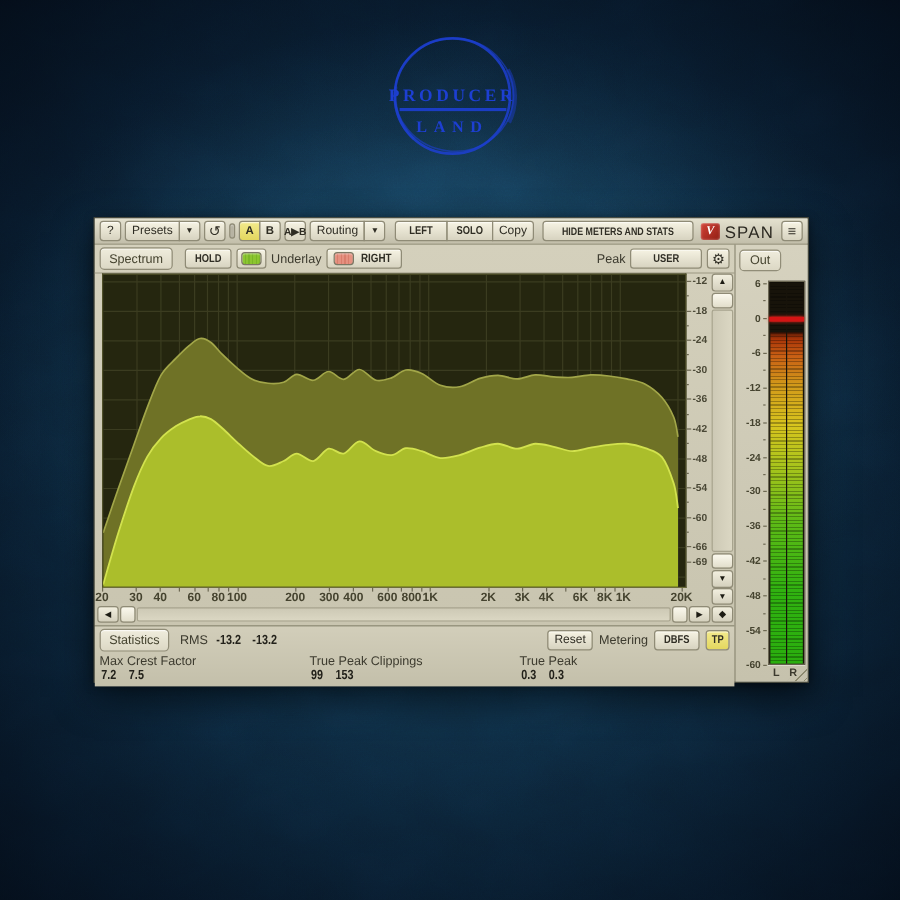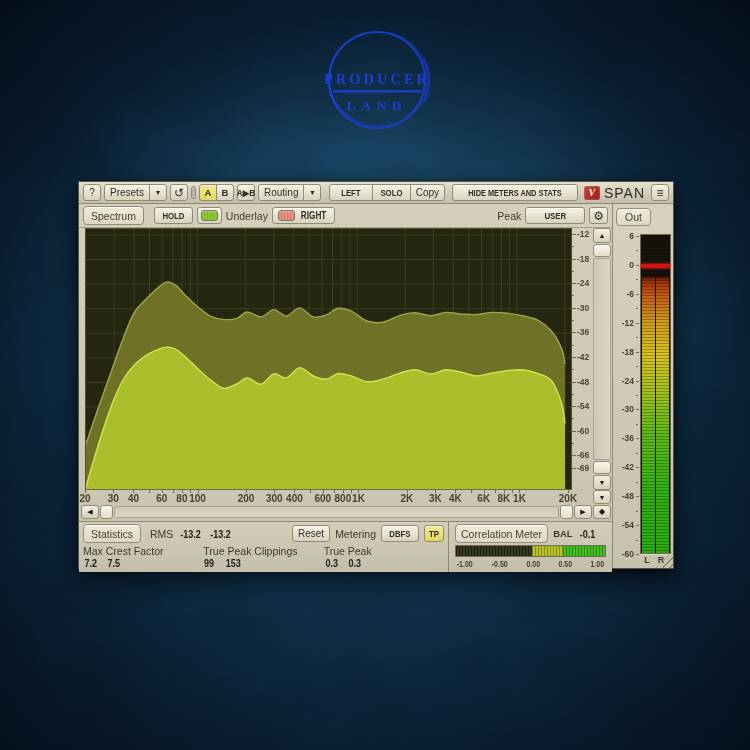--- a/index.html
+++ b/index.html
@@ -411,41 +411,20 @@
               <div class="stat">
                 <span class="lbl">True Peak</span>
                 <span class="pair">
                     <span class="val cnd">0.3</span>
                     <span class="val cnd">0.3</span>
                   </span>
               </div>
             </div>
           </div>
 
-          <div class="corr-panel">
-            <div class="corr-r1">
-              <div class="tab" style="padding:0 5px">
-                  <span>Correlation Meter</span>
-                </div>
-              <span class="lbl" style="font-weight:bold;font-size:9.5px">BAL</span>
-              <span class="val cnd">-0.1</span>
-            </div>
-            <div class="corr-bar" id="corr-bar">
-                <div class="corr-seg" style="width: 51%; background-color: rgb(38, 38, 15);"></div>
-                <div class="corr-seg" style="width: 21%; background-color: rgb(180, 188, 30);"></div>
-                <div class="corr-seg" style="width: 28%; background-color: rgb(56, 184, 18);"></div>
-              </div>
-            <div class="corr-scale" id="corr-scale">
-                <span class="cnd">-1.00</span>
-                <span class="cnd">-0.50</span>
-                <span class="cnd">0.00</span>
-                <span class="cnd">0.50</span>
-                <span class="cnd">1.00</span>
-              </div>
-          </div>
         </div>
       </div>
 
       <div class="meter-col">
         <div class="meter-tab-row">
           <div class="tab" style="height:16px;padding:0 8px">
               <span>Out</span>
             </div>
         </div>
         <div class="meter-body" id="meter-body">

